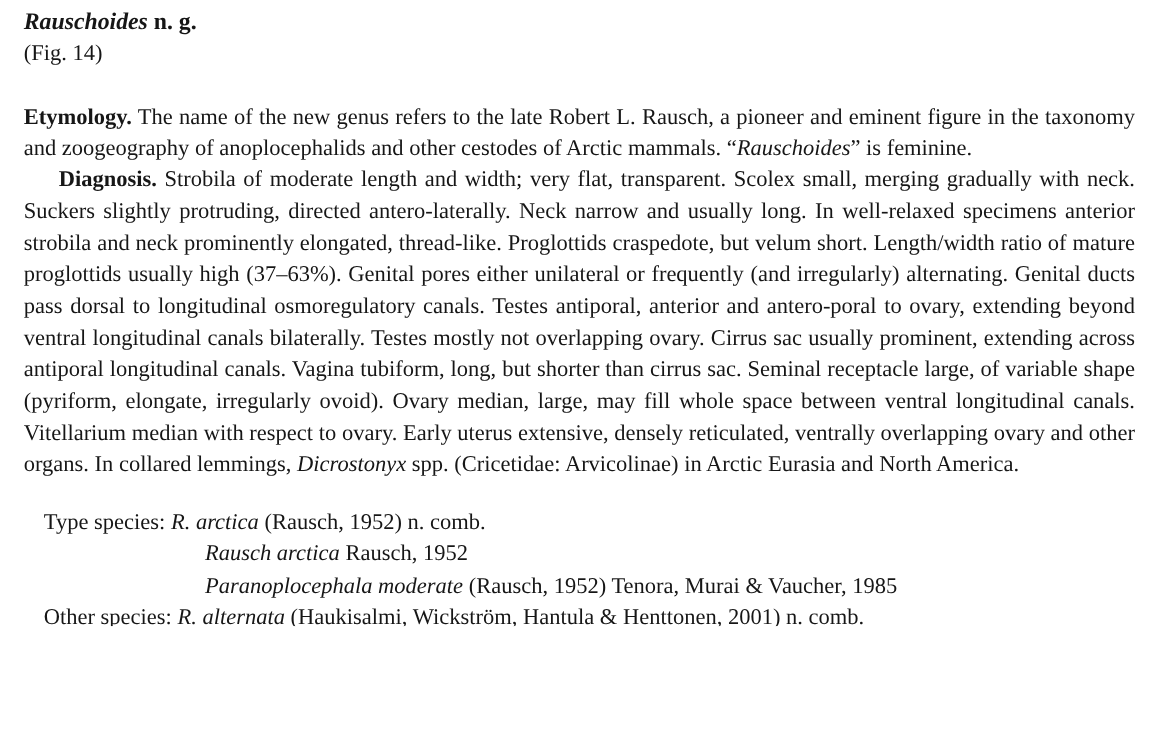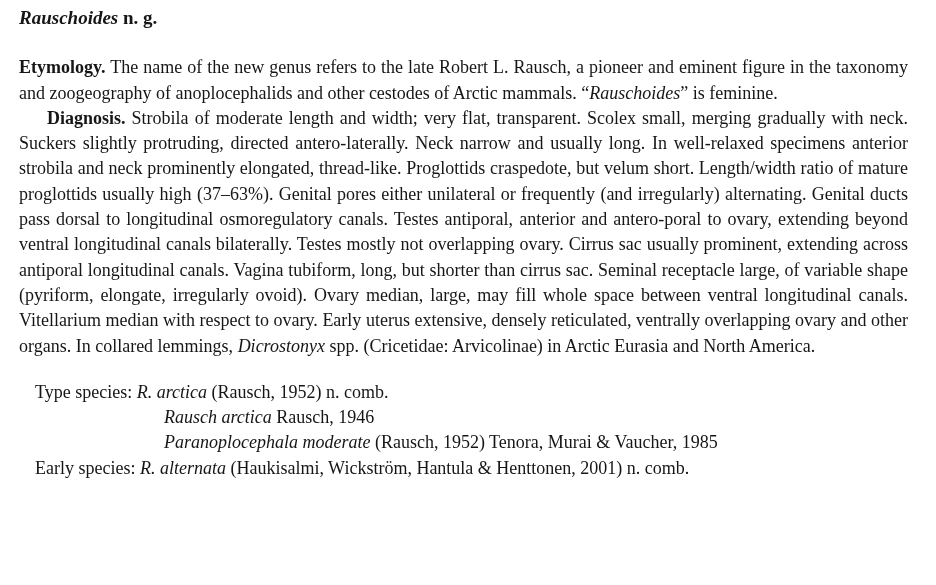--- a/index.html
+++ b/index.html
@@ -55,25 +55,26 @@
   .i { font-style: italic; }
   .b { font-weight: bold; }
 </style>
 </head>
 <body>
 
 <div class="page">
 
   <h1 class="title"><span class="i b">Rauschoides</span><span class="b"> n. g.</span></h1>
 
+  <div class="fig-ref">(Fig. 14)</div>
 
   <p class="body-para etymology"><span class="run-in-label">Etymology.</span><span><span> The name of the new genus refers to the late Robert L. Rausch, a pioneer and eminent figure in the taxonomy and zoogeography of anoplocephalids and other cestodes of Arctic mammals. “</span><span class="i">Rauschoides</span><span>” is feminine.</span></span></p>
 
   <p class="body-para diagnosis"><span class="run-in-label">Diagnosis.</span><span><span> Strobila of moderate length and width; very flat, transparent. Scolex small, merging gradually with neck. Suckers slightly protruding, directed antero-laterally. Neck narrow and usually long. In well-relaxed specimens anterior strobila and neck prominently elongated, thread-like. Proglottids craspedote, but velum short. Length/width ratio of mature proglottids usually high (37–63%). Genital pores either unilateral or frequently (and irregularly) alternating. Genital ducts pass dorsal to longitudinal osmoregulatory canals. Testes antiporal, anterior and antero-poral to ovary, extending beyond ventral longitudinal canals bilaterally. Testes mostly not overlapping ovary. Cirrus sac usually prominent, extending across antiporal longitudinal canals. Vagina tubiform, long, but shorter than cirrus sac. Seminal receptacle large, of variable shape (pyriform, elongate, irregularly ovoid). Ovary median, large, may fill whole space between ventral longitudinal canals. Vitellarium median with respect to ovary. Early uterus extensive, densely reticulated, ventrally overlapping ovary and other organs. In collared lemmings, </span><span class="i">Dicrostonyx</span><span> spp. (Cricetidae: Arvicolinae) in Arctic Eurasia and North America.</span></span></p>
 
   <div class="species-block">
       <div class="species-line"><span>Type species: </span><span class="i">R. arctica</span><span> (Rausch, 1952) n. comb.</span></div>
-      <div class="species-line indented"><span class="i">Rausch arctica</span><span> Rausch, 1946</span></div>
+      <div class="species-line indented"><span class="i">Rausch arctica</span><span> Rausch, 1952</span></div>
       <div class="species-line indented"><span class="i">Paranoplocephala moderate</span><span> (Rausch, 1952) Tenora, Murai &amp; Vaucher, 1985</span></div>
-      <div class="species-line"><span>Early species: </span><span class="i">R. alternata</span><span> (Haukisalmi, Wickström, Hantula &amp; Henttonen, 2001) n. comb.</span></div>
+      <div class="species-line"><span>Other species: </span><span class="i">R. alternata</span><span> (Haukisalmi, Wickström, Hantula &amp; Henttonen, 2001) n. comb.</span></div>
     </div>
 
 </div>
 
 </body></html>

